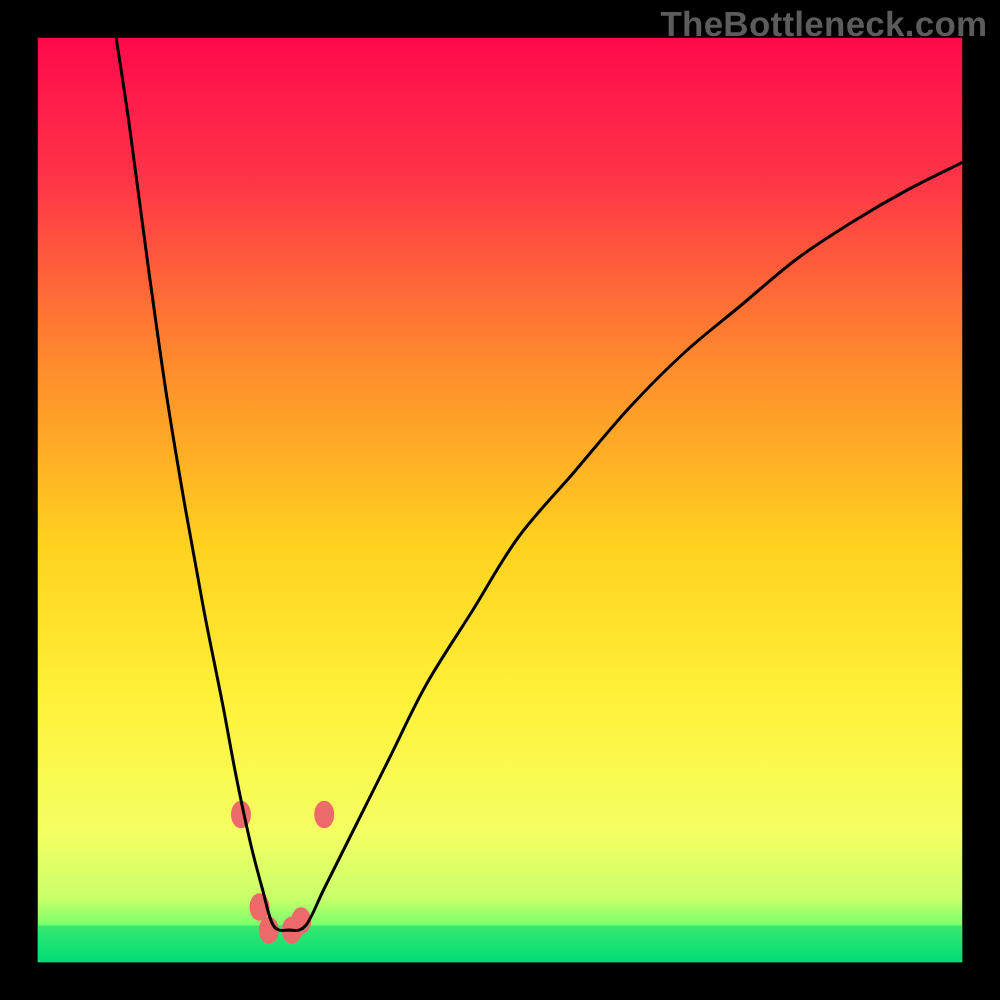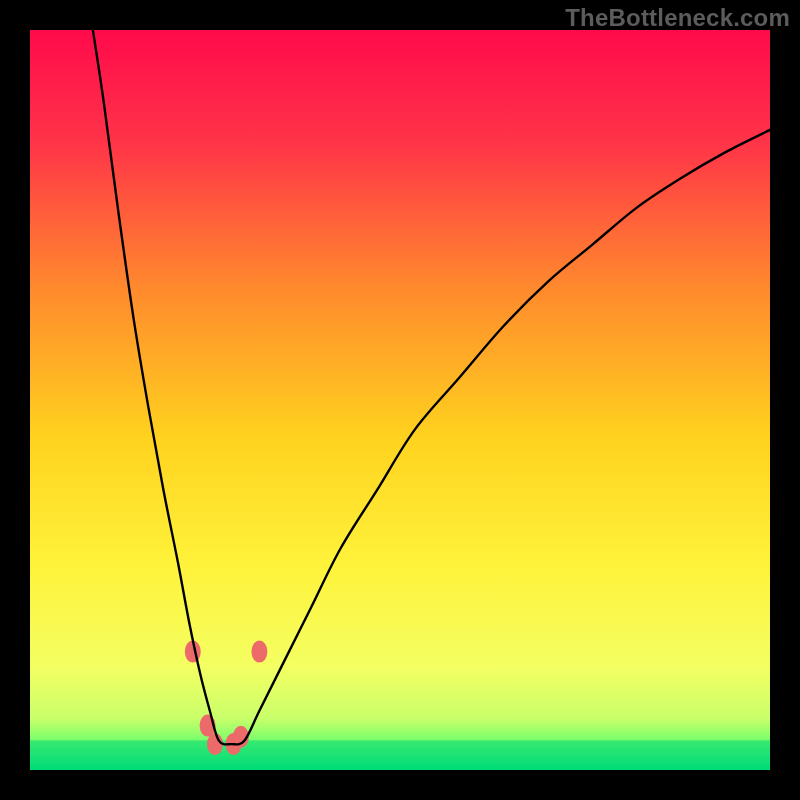--- a/index.html
+++ b/index.html
@@ -23,21 +23,21 @@
     left: 30px;
     top: 30px;
     width: 740px;
     height: 740px;
   }
   .watermark {
     position: absolute;
     top: 4px;
     right: 10px;
     font-family: Arial, Helvetica, sans-serif;
-    font-size: 24px;
+    font-size: 28px;
     font-weight: 600;
     color: #5c5c5c;
     letter-spacing: 0.2px;
   }
   svg {
     display: block;
   }
 </style>
 </head>
 <body>

